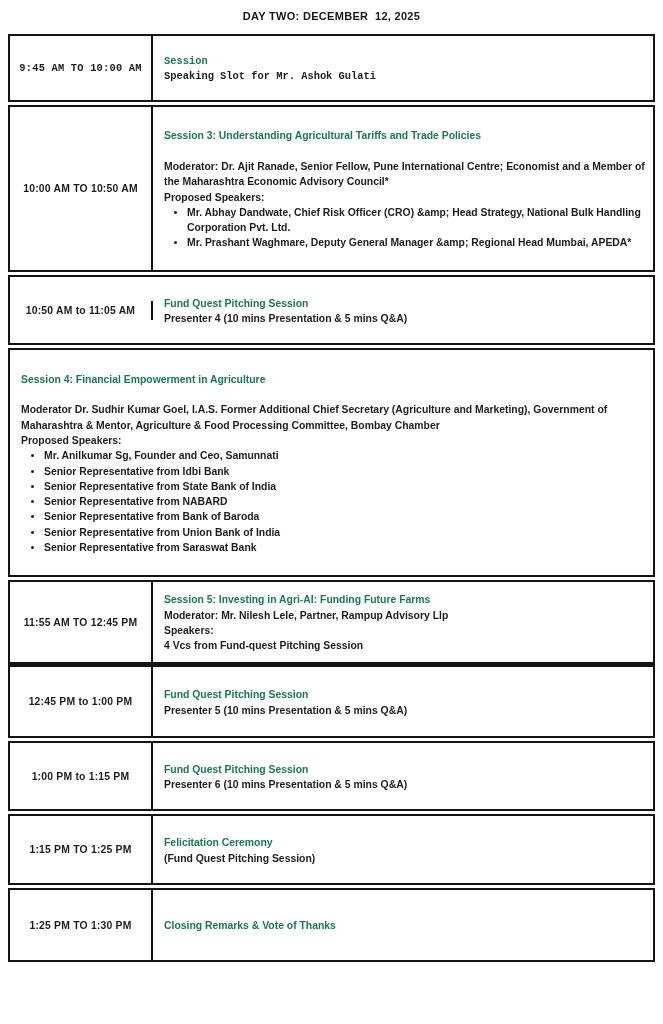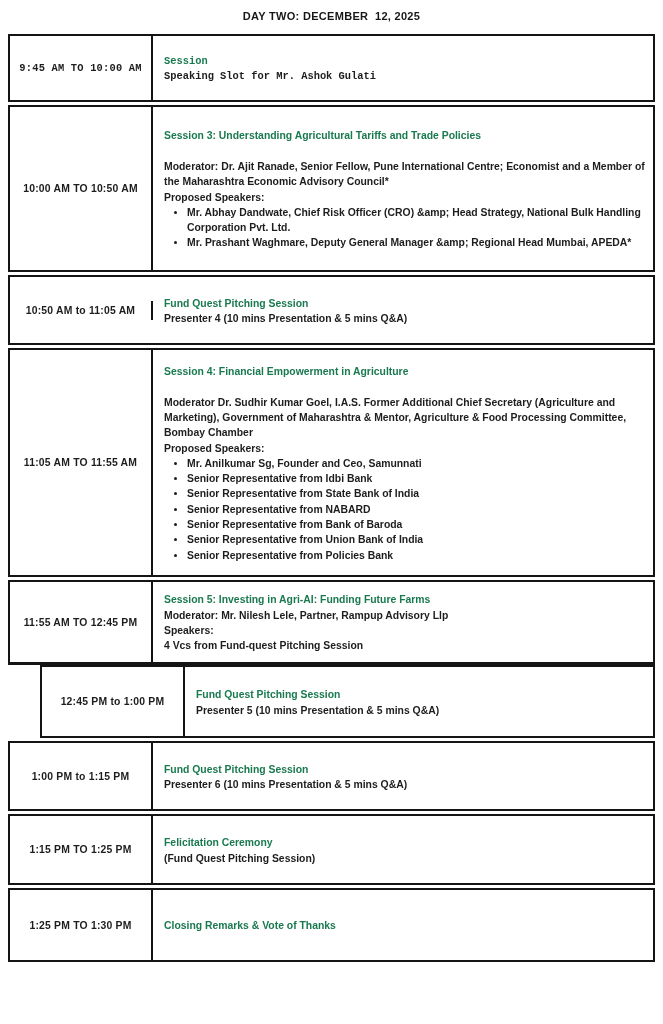--- a/index.html
+++ b/index.html
@@ -38,21 +38,21 @@
     margin-bottom: 3px;
     box-sizing: border-box;
     background: #ffffff;
   }
   
   .row:nth-child(1) { min-height: 68px; font-family: Liberation Mono, monospace; }
   .row:nth-child(2) { min-height: 167px; }
   .row:nth-child(3) { min-height: 70px; align-items: center; }
   .row:nth-child(4) { min-height: 229px; }
   .row:nth-child(5) { min-height: 85px; margin-bottom: 0; border-bottom-width: 3px; }
-  .row:nth-child(6) { min-height: 73px; margin-left: 32px; }
+  .row:nth-child(6) { min-height: 73px; }
   .row:nth-child(7) { min-height: 70px; }
   .row:nth-child(8) { min-height: 71px; }
   .row:nth-child(9) { min-height: 74px; }
   .time-cell {
     flex: 0 0 143px;
     border-right: 2px solid #141414;
     display: flex;
     align-items: center;
     justify-content: center;
     text-align: center;
@@ -120,33 +120,32 @@
         </div>
       </div>
       <div class="row">
         <div class="time-cell">10:50 AM to 11:05 AM</div>
         <div class="content-cell">
           <div class="session-title">Fund Quest Pitching Session</div>
           <div class="text-line">Presenter 4 (10 mins Presentation &amp; 5 mins Q&amp;A)</div>
         </div>
       </div>
       <div class="row">
-        <div class="time-cell">11:05 AM TO 11:55 AM</div>
         <div class="content-cell">
           <div class="session-title gap">Session 4: Financial Empowerment in Agriculture</div>
           <div class="text-line">Moderator Dr. Sudhir Kumar Goel, I.A.S. Former Additional Chief Secretary (Agriculture and Marketing), Government of Maharashtra &amp; Mentor, Agriculture &amp; Food Processing Committee, Bombay Chamber</div>
           <div class="text-line">Proposed Speakers:</div>
           <ul class="speakers">
             <li>Mr. Anilkumar Sg, Founder and Ceo, Samunnati</li>
             <li>Senior Representative from Idbi Bank</li>
             <li>Senior Representative from State Bank of India</li>
             <li>Senior Representative from NABARD</li>
             <li>Senior Representative from Bank of Baroda</li>
             <li>Senior Representative from Union Bank of India</li>
-            <li>Senior Representative from Policies Bank</li>
+            <li>Senior Representative from Saraswat Bank</li>
           </ul>
         </div>
       </div>
       <div class="row">
         <div class="time-cell">11:55 AM TO 12:45 PM</div>
         <div class="content-cell">
           <div class="session-title">Session 5: Investing in Agri-AI: Funding Future Farms</div>
           <div class="text-line">Moderator: Mr. Nilesh Lele, Partner, Rampup Advisory Llp</div>
           <div class="text-line">Speakers:</div>
           <div class="text-line">4 Vcs from Fund-quest Pitching Session</div>

